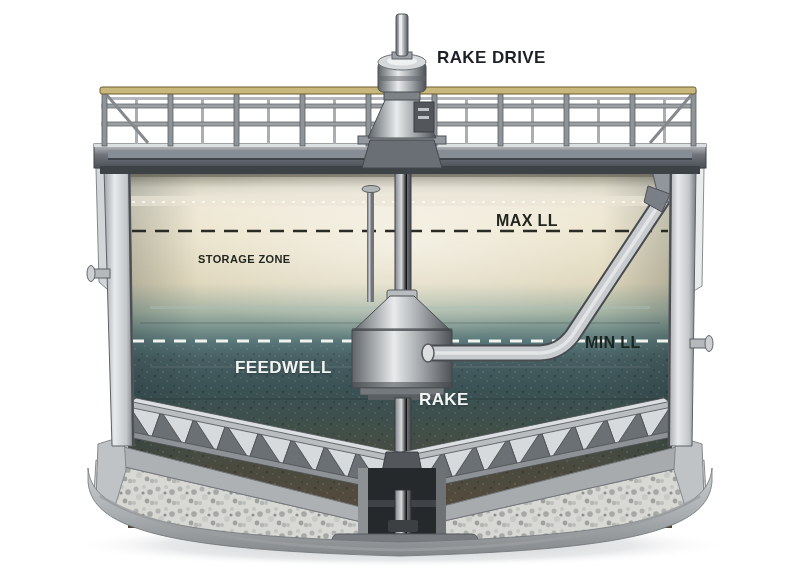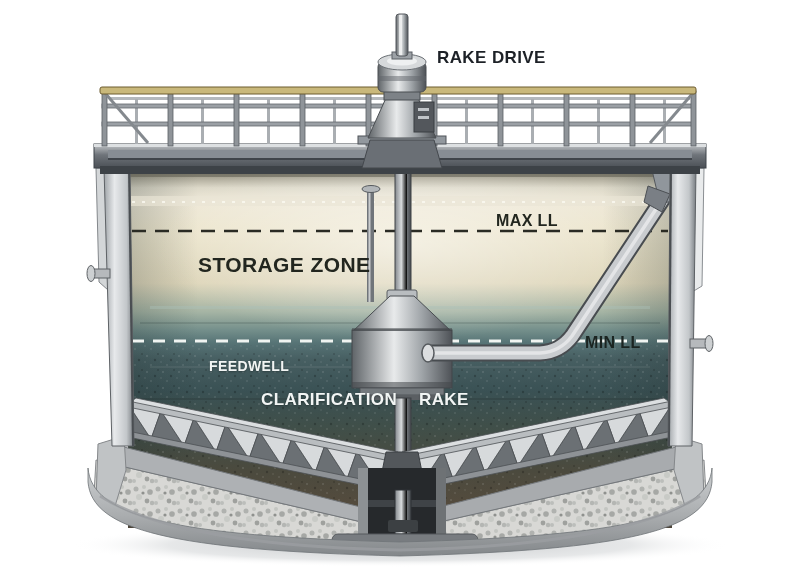--- a/index.html
+++ b/index.html
@@ -9,23 +9,23 @@
   }
   .stage svg{position:absolute;left:0;top:0;}
   .lbl{
     position:absolute;font-weight:bold;line-height:1;letter-spacing:.4px;
     white-space:nowrap;user-select:none;
   }
   .lbl-dark{color:#22261f;}
   .lbl-light{color:#f2f5f4;text-shadow:0 1px 2px rgba(20,30,30,.45);}
   .lbl-rake      {left:437px;top:49px; font-size:17px;color:#1d2127;}
   .lbl-maxll     {left:464px;top:213px;font-size:16px;margin-left:32px;}
-  .lbl-storage   {left:198px;top:254px;font-size:21px;}
+  .lbl-storage   {left:198px;top:254px;font-size:11px;}
   .lbl-minll     {left:585px;top:335px;font-size:16px;color:#1b2421;}
-  .lbl-feedwell  {left:209px;top:359px;font-size:14px;}
+  .lbl-feedwell  {left:235px;top:359px;font-size:17px;}
   .lbl-clarif    {left:261px;top:391px;font-size:17px;}
   .lbl-zone      {left:419px;top:391px;font-size:17px;}
 </style>
 </head>
 <body>
 
 <div class="stage">
 <svg width="800" height="568" viewBox="0 0 800 568">
   <defs>
     <linearGradient id="waterGrad" x1="0" y1="168" x2="0" y2="528" gradientUnits="userSpaceOnUse">
@@ -314,15 +314,14 @@
       <rect x="399" y="15" width="3" height="40" fill="#f0f1f2" opacity="0.8"></rect>
     </g>
   </g>
 </svg>
 
   <div class="lbl lbl-dark lbl-rake">RAKE DRIVE</div>
   <div class="lbl lbl-dark lbl-maxll">MAX LL</div>
   <div class="lbl lbl-dark lbl-storage">STORAGE ZONE</div>
   <div class="lbl lbl-dark lbl-minll">MIN LL</div>
   <div class="lbl lbl-light lbl-feedwell">FEEDWELL</div>
-  <div class="lbl lbl-light lbl-clarif">CLARIFICATION</div>
   <div class="lbl lbl-light lbl-zone">RAKE</div>
 </div>
 
 </body></html>

